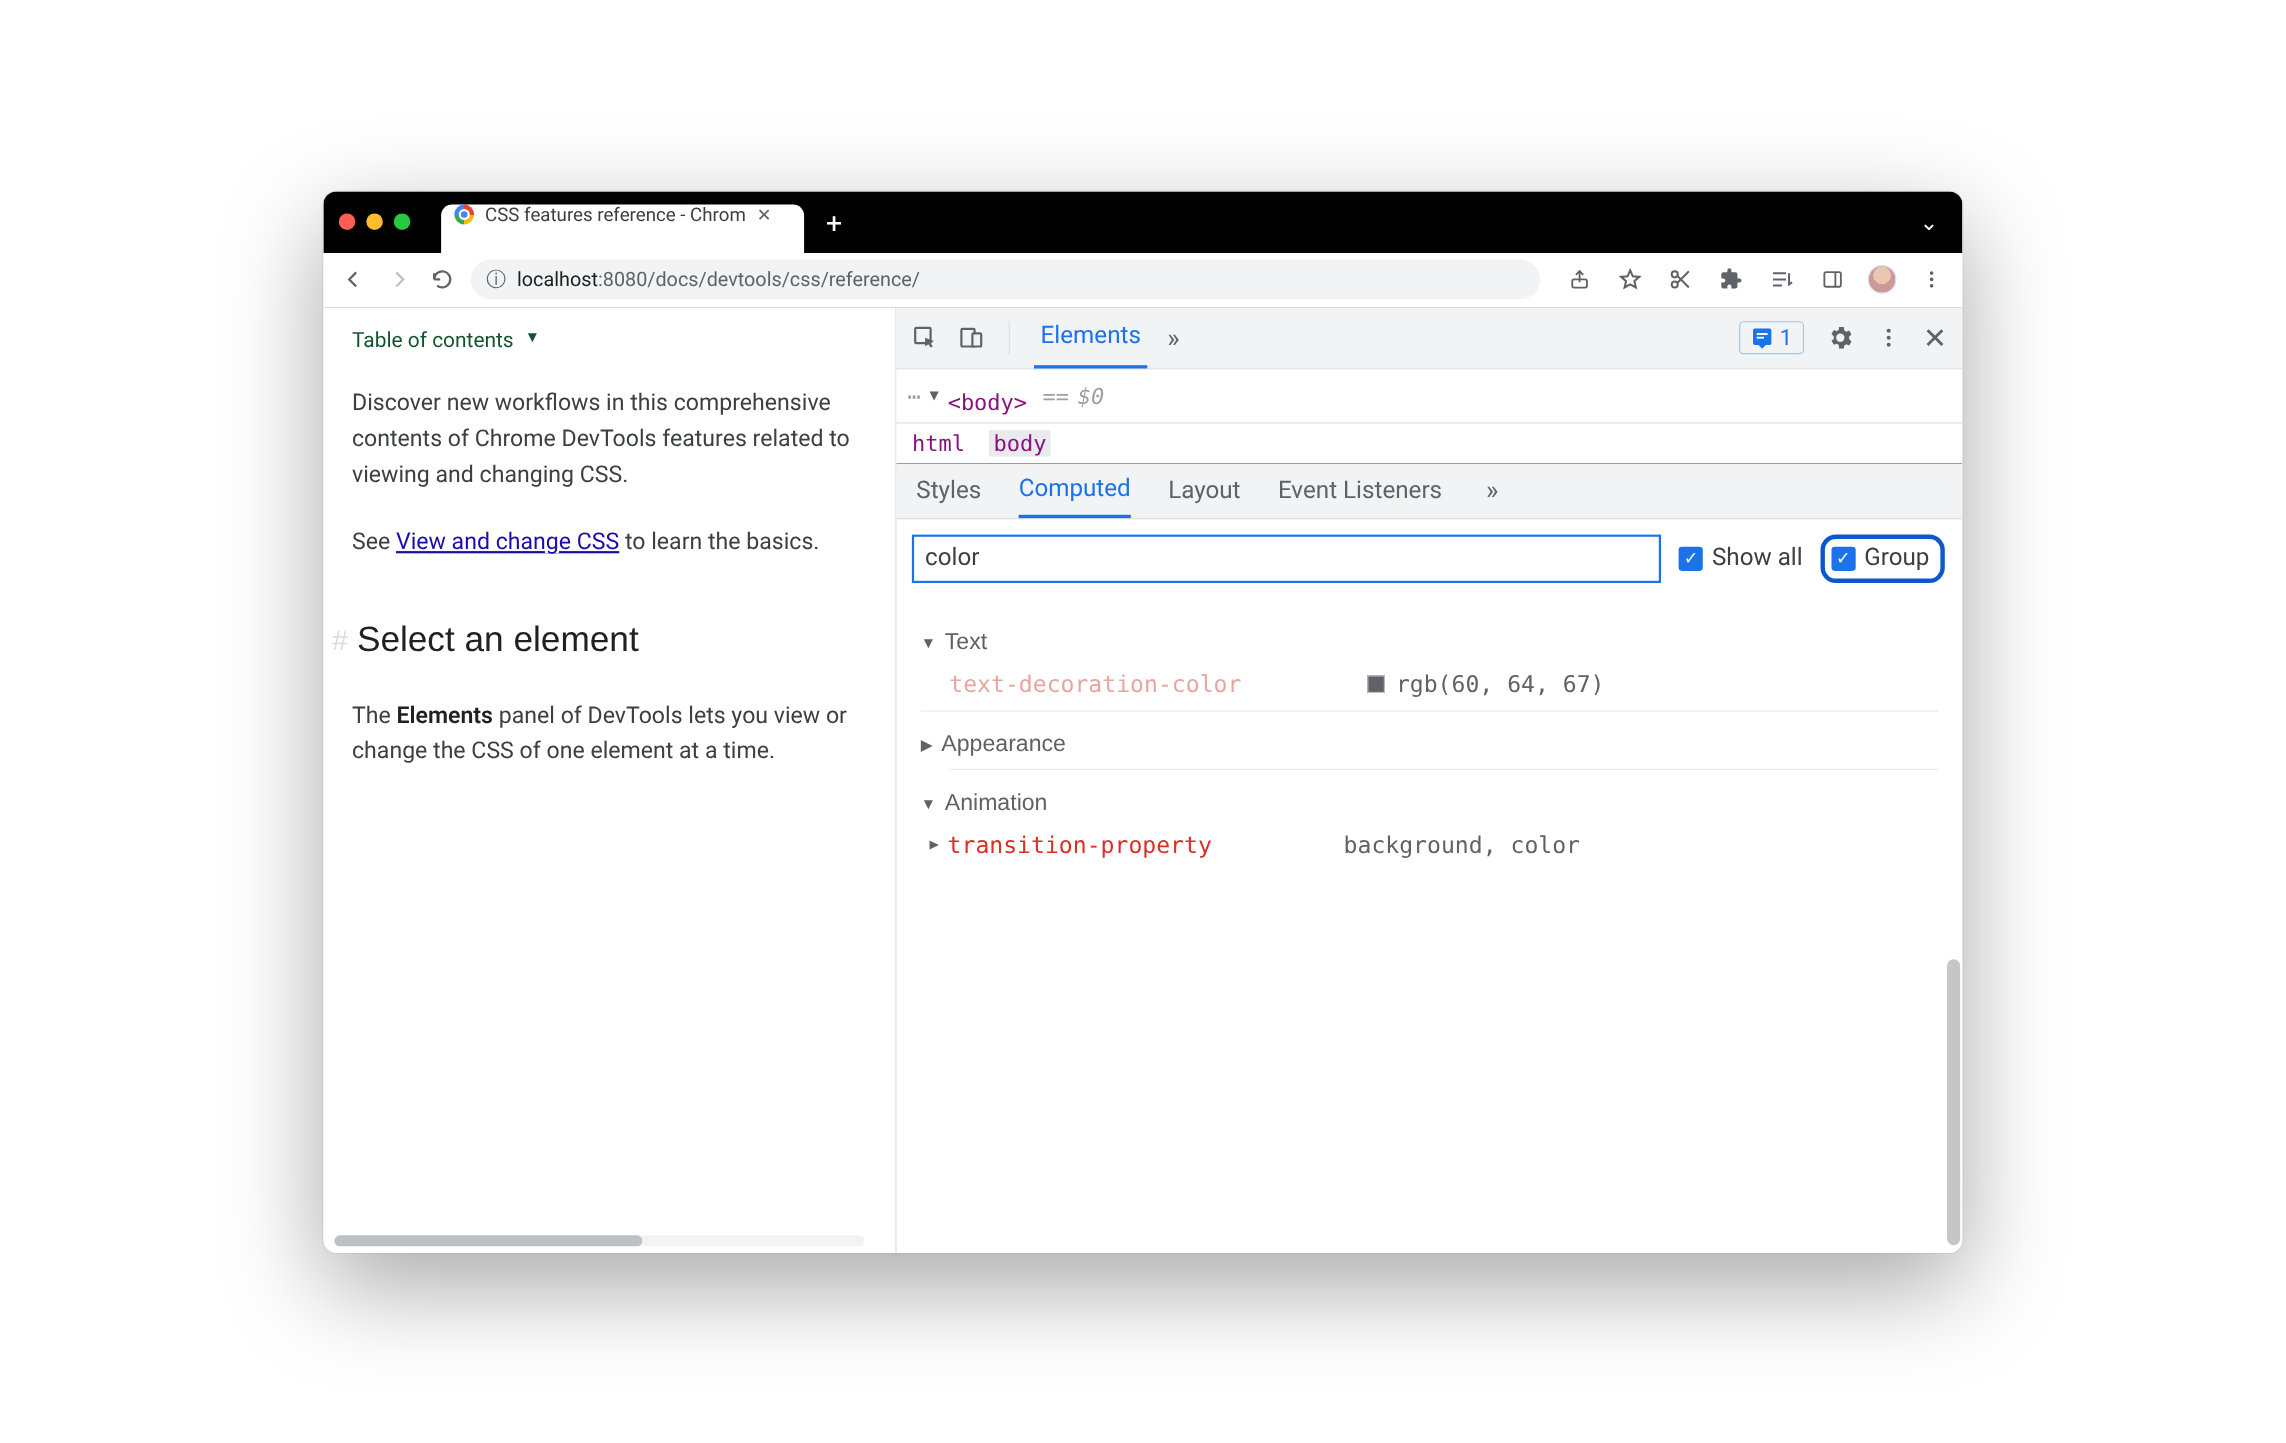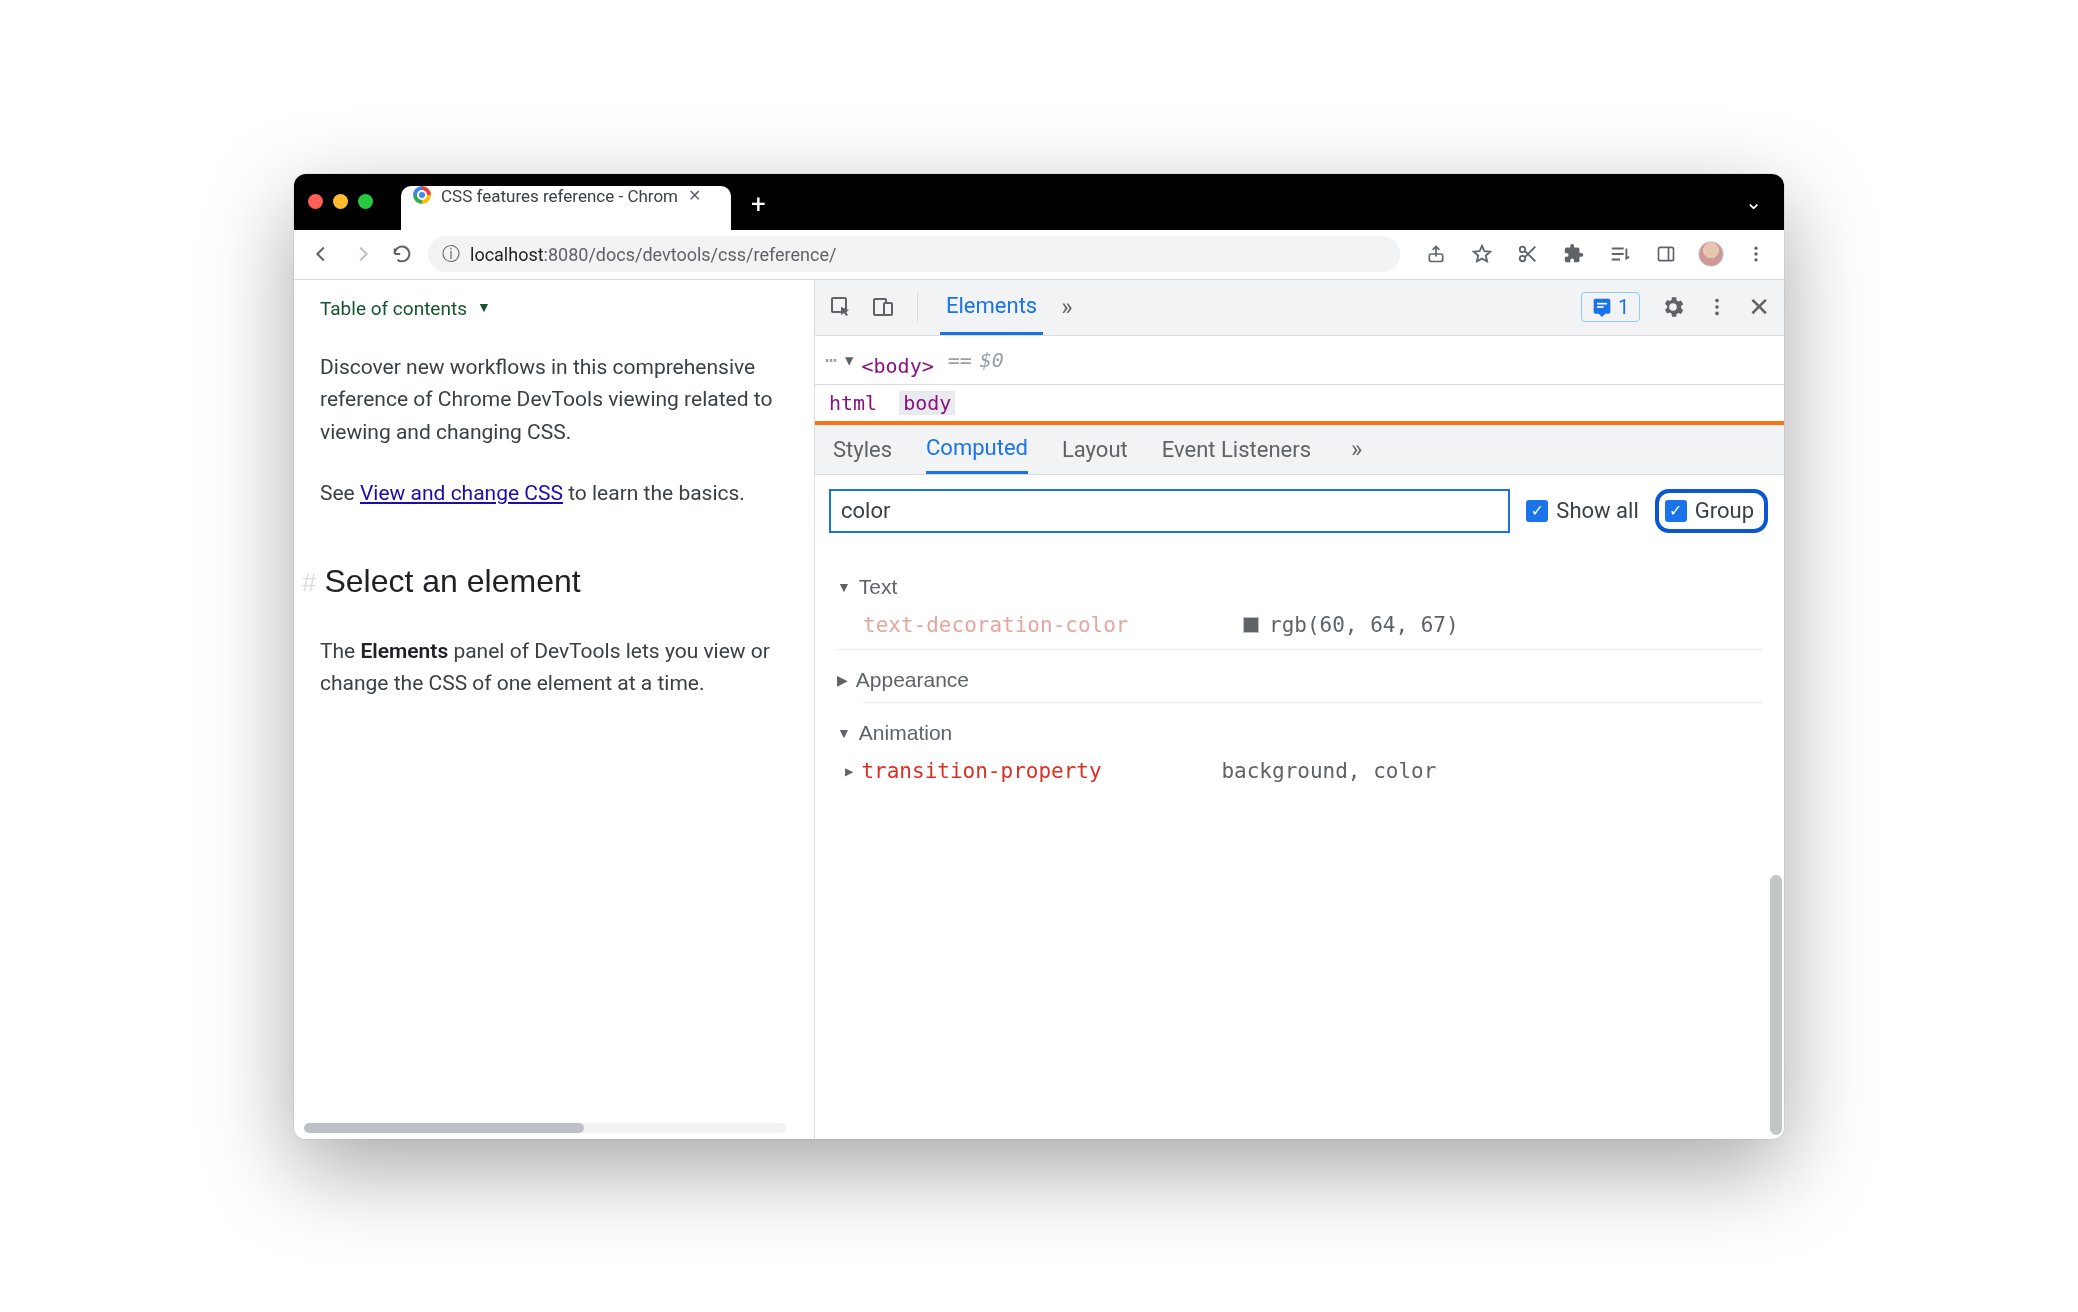--- a/index.html
+++ b/index.html
@@ -107,21 +107,21 @@
   .el-tree{
     background:#fff; border-bottom:1px solid #dadce0;
     font-family: Menlo, Consolas, monospace; font-size:20px;
     padding:6px 10px; color:#5f6368; display:flex; align-items:center; gap:8px;
     position:relative;
   }
   .el-tree .ellip{ color:#9aa0a6;}
   .el-tree .tag{ color:#881280;margin-top:12px;}
   .el-tree .gray{ color:#9aa0a6; font-style:italic;}
   .crumbs{
-    background:#fff; border-bottom:4px solid #f97316;
+    background:#fff; border-bottom:1px solid #f97316;
     padding:6px 14px; font-family: Menlo, Consolas, monospace; font-size:20px;
     display:flex; gap:22px;
   }
   .crumbs span{ color:#881280; }
   .crumbs .sel{ background:#e8eaed; padding:0 4px;}
   
   .subtabs{
     background:#f1f3f4; border-bottom:1px solid #dadce0;
     display:flex; align-items:center; gap:34px; padding:0 18px; height:50px;
     font-size:22px; color:#5f6368;
@@ -245,21 +245,21 @@
     </div>
   </div>
 
   <div class="content">
 
     <div class="page">
       <div class="toc">
         <span>Table of contents</span>
         <span class="chev">▼</span>
       </div>
-      <p>Discover new workflows in this comprehensive reference of Chrome DevTools viewing related to viewing and changing CSS.</p>
+      <p>Discover new workflows in this comprehensive contents of Chrome DevTools features related to viewing and changing CSS.</p>
       <p>
         <span>See </span><a href="#">View and change CSS</a><span> to learn the basics.</span>
       </p>
       <h2>
         <span class="hash">#</span>
         <span>Select an element</span>
       </h2>
       <p>
         <span>The </span><span class="bold">Elements</span><span> panel of DevTools lets you view or change the CSS of one element at a time.</span>
       </p>

